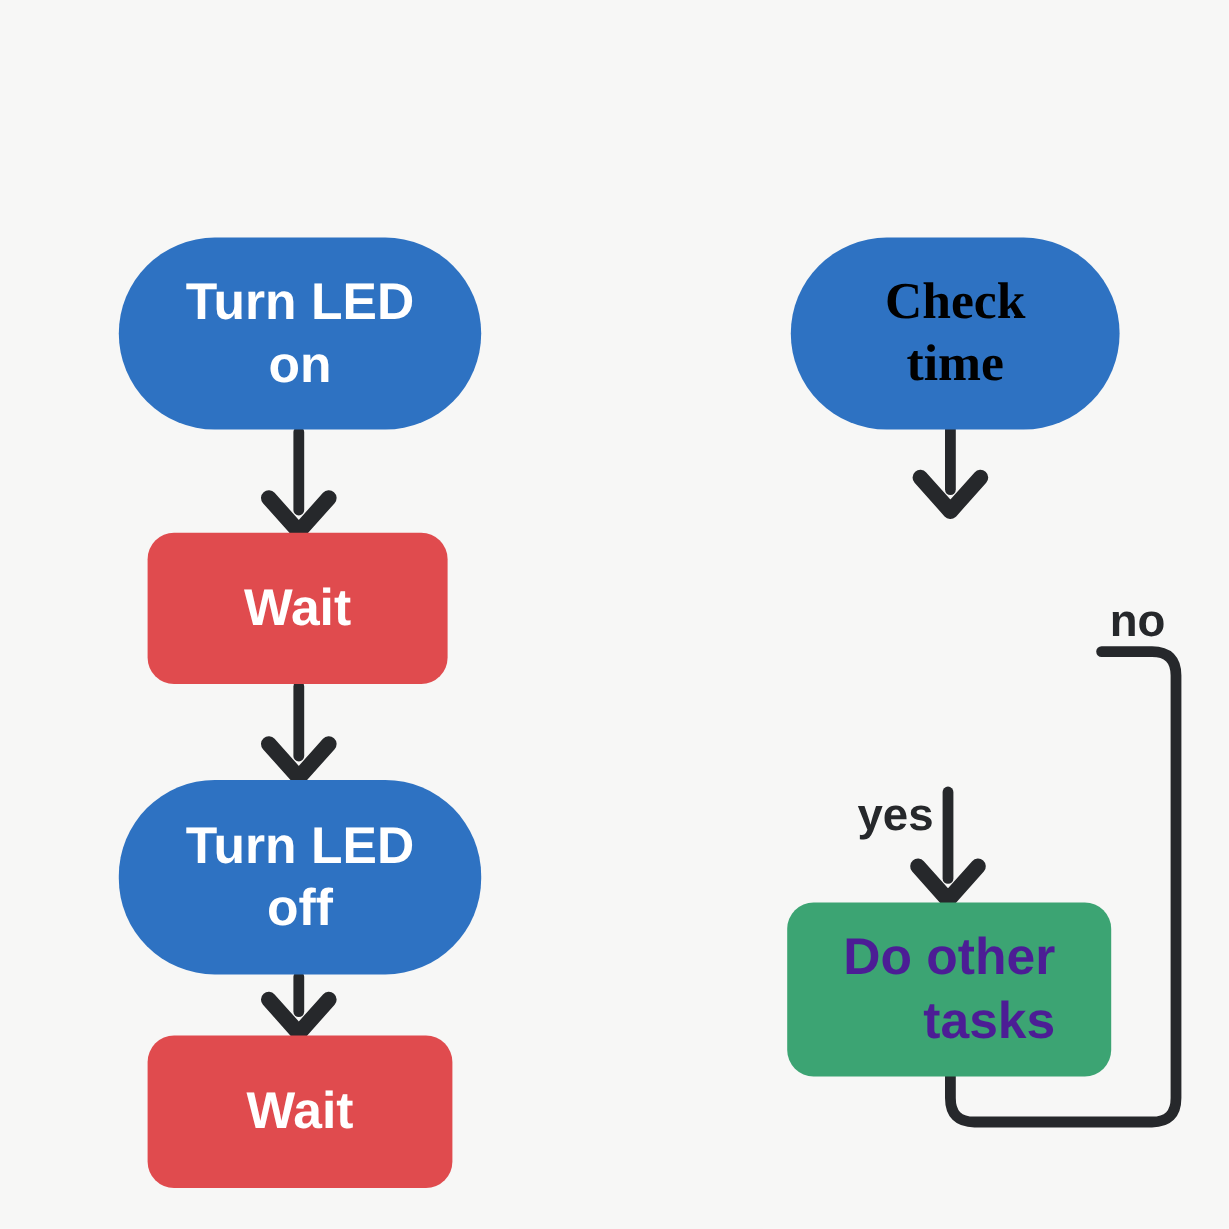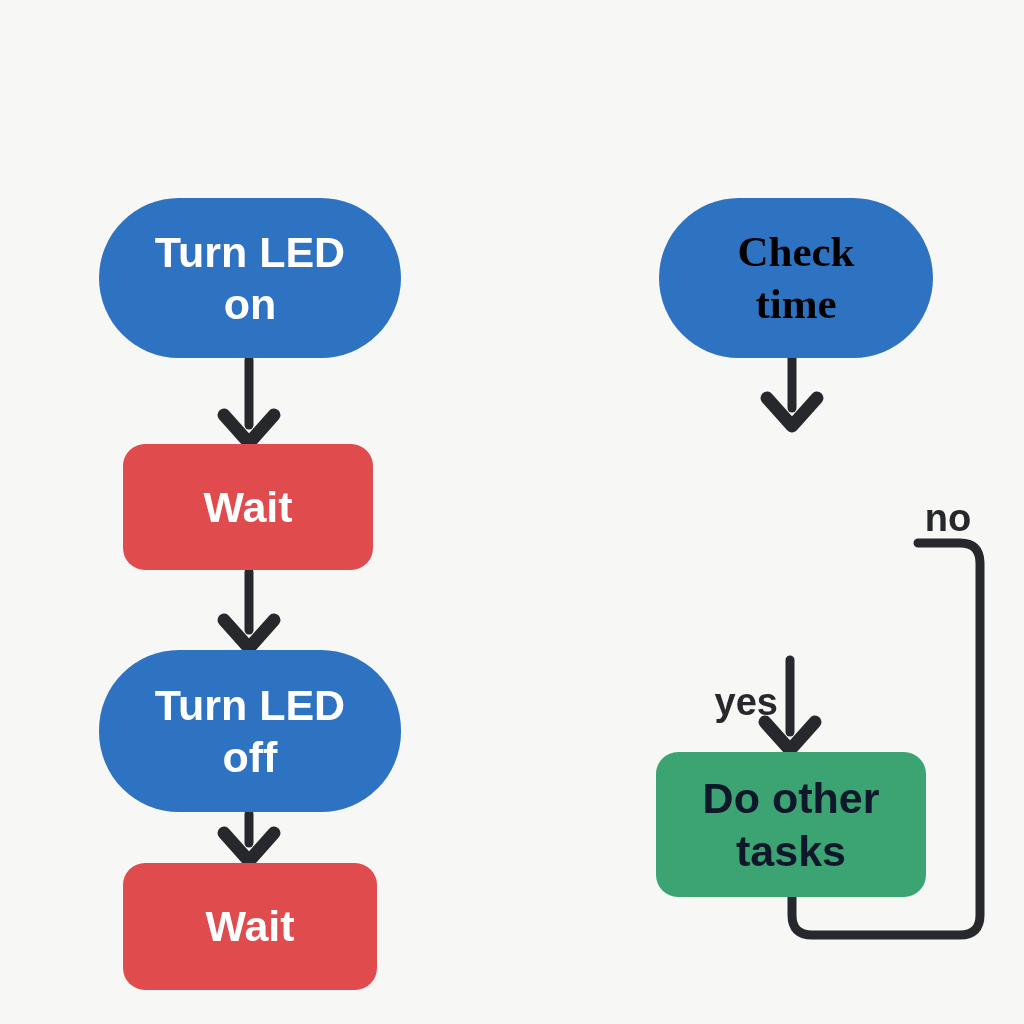--- a/index.html
+++ b/index.html
@@ -28,21 +28,21 @@
   .rect-wait2{left:123px;top:863px;width:254px;height:127px;}
   .pill-check{left:659px;top:198px;width:274px;height:160px;}
   .diamond-wrap{left:653px;top:423px;width:272px;height:240px;background:transparent!important;}
   .diamond-wrap svg{position:absolute;left:0;top:0;}
   .diamond-wrap .node-label{position:relative;font-size:41px;}
   .rect-tasks{left:656px;top:752px;width:270px;height:145px;}
   .connectors{position:absolute;left:0;top:0;z-index:1;pointer-events:none;}
   .edge-label{
     position:absolute;z-index:3;font-size:38px;font-weight:bold;line-height:1;
   }
-  .edge-yes{left:698px;top:683px;width:80px;text-align:right;}
+  .edge-yes{left:698px;top:661px;width:80px;text-align:right;}
   .edge-no{left:896px;top:499px;width:70px;text-align:center;margin-left:17px;}
 </style>
 </head>
 <body>
 
 <div class="canvas" style="background: rgb(247, 247, 246);">
 
 
   <svg class="connectors" width="1024" height="1024" viewBox="0 0 1024 1024">
 
@@ -92,20 +92,20 @@
     <div class="node-label" style="color: rgb(255, 255, 255);">Wait</div>
   </div>
 
   <div class="node pill pill-check" style="background: rgb(46, 114, 194);">
     <div class="node-label" style="color: #000000; font-family: Liberation Serif, serif;">Check
 time</div>
   </div>
 
 
   <div class="node rrect rect-tasks" style="background: rgb(60, 164, 115);">
-    <div class="node-label" style="color: #0f172a;">Do other
+    <div class="node-label" style="color: #4c1d95; text-align: right;">Do other
 tasks</div>
   </div>
 
   <div class="edge-label edge-yes" style="color: rgb(38, 40, 43);">yes</div>
   <div class="edge-label edge-no" style="color: rgb(38, 40, 43);">no</div>
 
 </div>
 
 </body></html>

